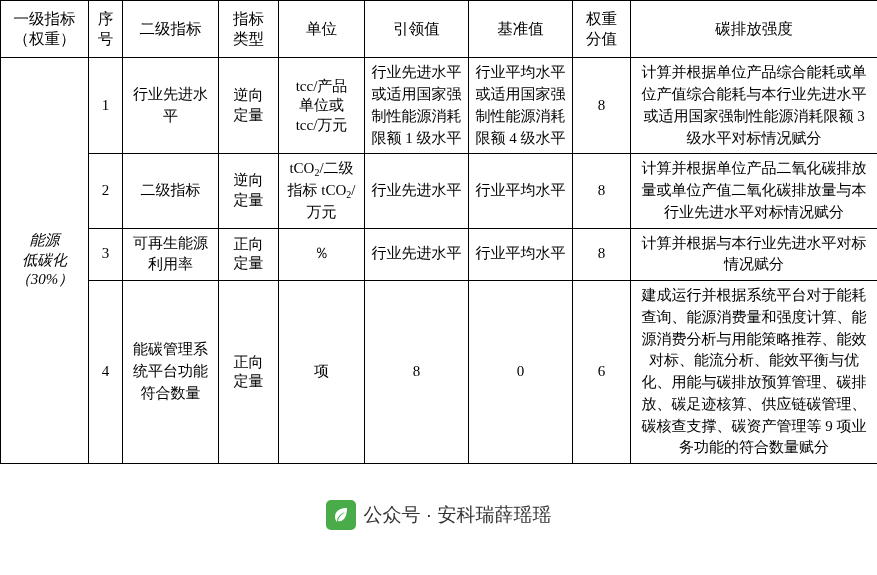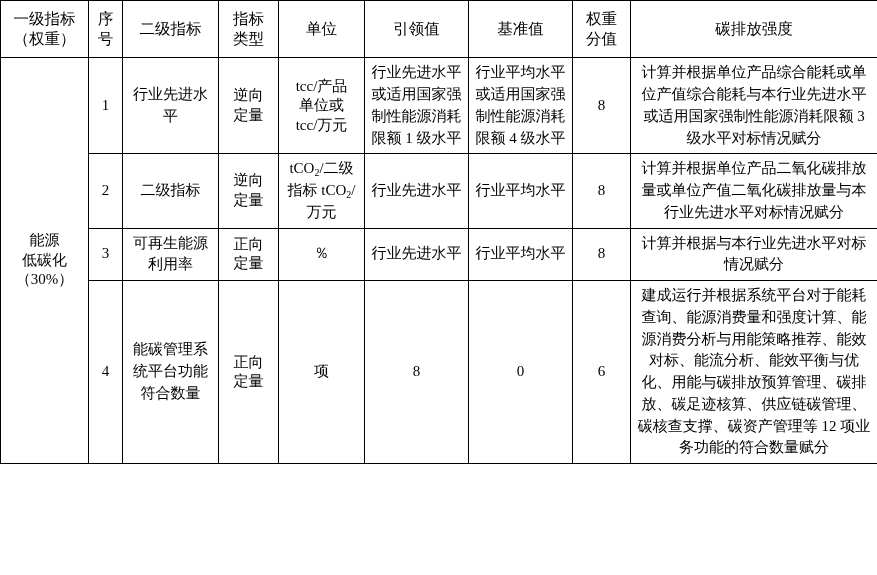--- a/index.html
+++ b/index.html
@@ -53,20 +53,21 @@
 
   td.rule {
     text-align: left;
     line-height: 1.5;
     padding: 6px 8px 6px 10px;
     font-size: 15px;
   }
   td.l1cell {
     font-size: 16px;
     line-height: 1.6;
+    font-style: italic;
   }
   .thead-two-line {
     display: block;
     line-height: 1.3;
   }
   sub {
     font-size: 10px;
     vertical-align: baseline;
     position: relative;
     top: 3px;
@@ -201,18 +202,28 @@
         <td>4</td>
         <td>能碳管理系统平台功能符合数量</td>
         <td>
           <span class="thead-two-line">正向</span>
           <span class="thead-two-line">定量</span>
         </td>
         <td>项</td>
         <td>8</td>
         <td>0</td>
         <td>6</td>
-        <td class="rule">建成运行并根据系统平台对于能耗查询、能源消费量和强度计算、能源消费分析与用能策略推荐、能效对标、能流分析、能效平衡与优化、用能与碳排放预算管理、碳排放、碳足迹核算、供应链碳管理、碳核查支撑、碳资产管理等 12 项业务功能的符合数量赋分</td>
+        <td class="rule">建成运行并根据系统平台对于能耗查询、能源消费量和强度计算、能源消费分析与用能策略推荐、能效对标、能流分析、能效平衡与优化、用能与碳排放预算管理、碳排放、碳足迹核算、供应链碳管理、碳核查支撑、碳资产管理等 9 项业务功能的符合数量赋分</td>
       </tr>
     </tbody>
   </table>
 
+  <div class="watermark">
+    <div class="wm-inner">
+      <span class="wm-logo">
+        <svg width="20" height="20" viewBox="0 0 20 20" aria-hidden="true">
+          <path d="M16 3C9 3 4 6 4 12c0 2 1 4 2 5 0-5 3-8 8-10-3 3-6 4-7 9 4 1 9-2 9-13z" fill="#ffffff"></path>
+        </svg>
+      </span>
+      <span class="wm-text">公众号 · 安科瑞薛瑶瑶</span>
+    </div>
+  </div>
 </div>
 
 </body></html>

